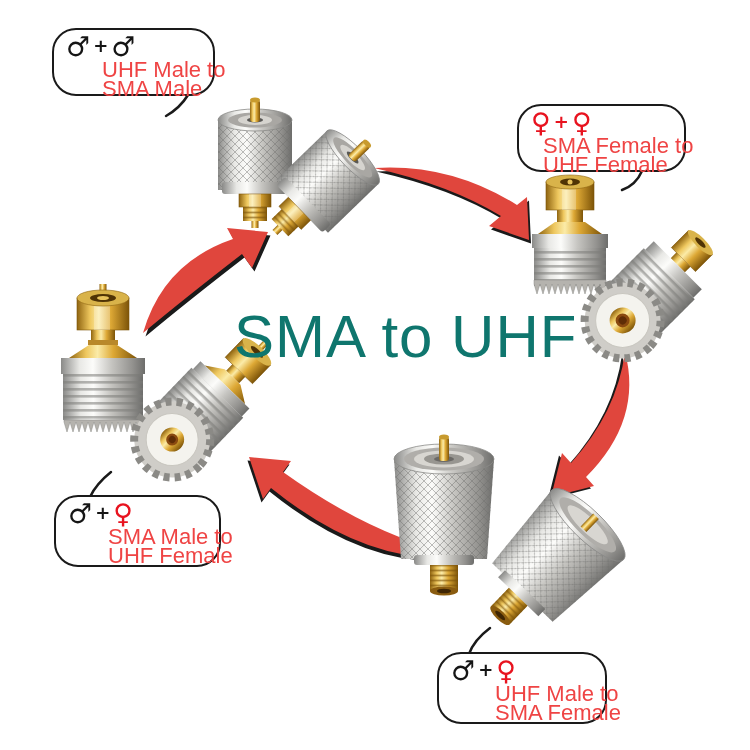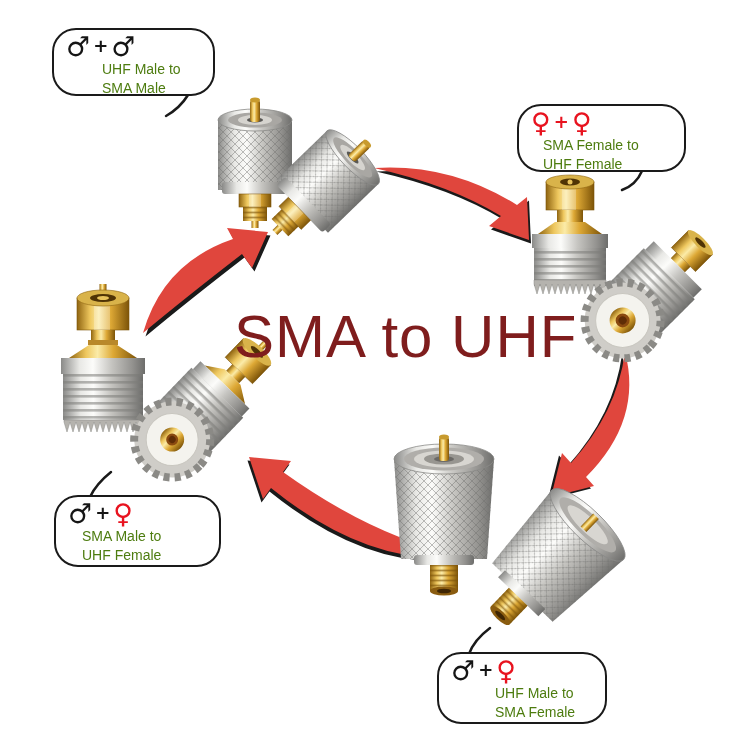--- a/index.html
+++ b/index.html
@@ -1,35 +1,35 @@
 <!DOCTYPE html>
 <html><head>
 <meta charset="utf-8">
 <style>
   html,body{margin:0;padding:0;background:#fff;}
   #stage{position:relative;width:750px;height:750px;background:#fff;overflow:hidden;
          font-family:"Liberation Sans",sans-serif;}
   #scene{position:absolute;left:0;top:0;z-index:1;}
   .title{position:absolute;left:234px;top:306px;z-index:2;font-size:60px;line-height:62px;
-         letter-spacing:1px;color:#7f1d1d;white-space:nowrap;}
+         letter-spacing:1px;color:#0f766e;white-space:nowrap;}
   .callout{position:absolute;z-index:3;background:#fff;border:2.5px solid #1a1a1a;
            border-radius:24px;box-sizing:border-box;padding:2px 6px 0 12px;}
   .syms{font-family:"DejaVu Sans",sans-serif;font-weight:bold;font-size:27px;line-height:28px;height:28px;white-space:nowrap;}
   .sym-m{color:#151515;}
   .sym-f{color:#e8131f;}
   .plus{font-size:18px;vertical-align:4px;margin:0 3px;font-weight:bold;}
   .plus-m{color:#151515;}
   .plus-f{color:#e8131f;}
-  .lines{font-size:14px;line-height:19px;color:#4d7c0f;white-space:nowrap;}
+  .lines{font-size:22px;line-height:19px;color:#ef4444;white-space:nowrap;}
   #c1{left:52px;top:28px;width:163px;height:68px;}
   #c1 .lines{margin-left:36px;}
   #c2{left:517px;top:104px;width:169px;height:68px;}
   #c2 .lines{margin-left:12px;}
   #c3{left:54px;top:495px;width:167px;height:72px;}
-  #c3 .lines{margin-left:14px;}
+  #c3 .lines{margin-left:40px;}
   #c4{left:437px;top:652px;width:170px;height:72px;}
   #c4 .lines{margin-left:44px;}
 </style>
 </head>
 <body>
 
 <div id="stage">
 
   <svg id="scene" width="750" height="750" viewBox="0 0 750 750">
     <defs>

